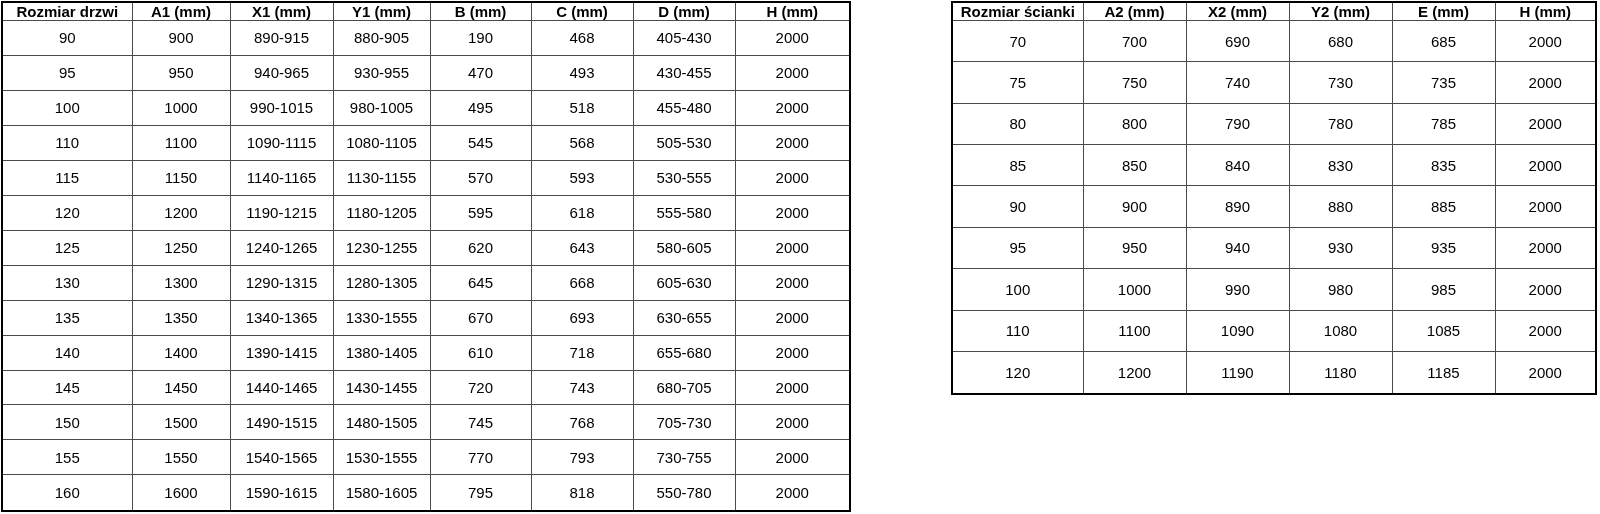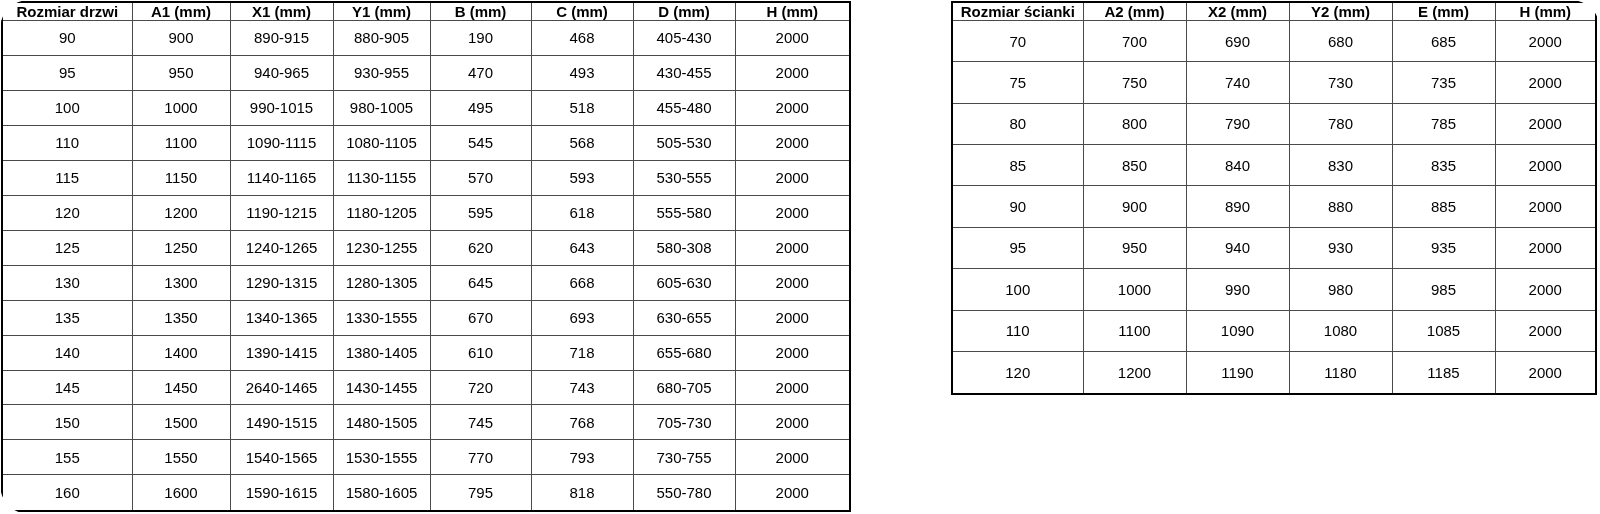--- a/index.html
+++ b/index.html
@@ -7,21 +7,20 @@
     padding: 0;
     background: #ffffff;
     font-family: "Liberation Sans", sans-serif;
   }
   .canvas {
     position: relative;
     width: 1600px;
     height: 514px;
     background: #ffffff;
     overflow: hidden;
-    border-radius: 29px;
   }
   table.tbl {
     position: absolute;
     border-collapse: collapse;
     table-layout: fixed;
     background: #ffffff;
     border: 2px solid #000000;
   }
   .tbl th, .tbl td {
     border: 1px solid #4a4a4a;
@@ -139,21 +138,21 @@
           <td>555-580</td>
           <td>2000</td>
         </tr>
         <tr>
           <td>125</td>
           <td>1250</td>
           <td>1240-1265</td>
           <td>1230-1255</td>
           <td>620</td>
           <td>643</td>
-          <td>580-308</td>
+          <td>580-605</td>
           <td>2000</td>
         </tr>
         <tr>
           <td>130</td>
           <td>1300</td>
           <td>1290-1315</td>
           <td>1280-1305</td>
           <td>645</td>
           <td>668</td>
           <td>605-630</td>
@@ -175,21 +174,21 @@
           <td>1390-1415</td>
           <td>1380-1405</td>
           <td>610</td>
           <td>718</td>
           <td>655-680</td>
           <td>2000</td>
         </tr>
         <tr>
           <td>145</td>
           <td>1450</td>
-          <td>2640-1465</td>
+          <td>1440-1465</td>
           <td>1430-1455</td>
           <td>720</td>
           <td>743</td>
           <td>680-705</td>
           <td>2000</td>
         </tr>
         <tr>
           <td>150</td>
           <td>1500</td>
           <td>1490-1515</td>

